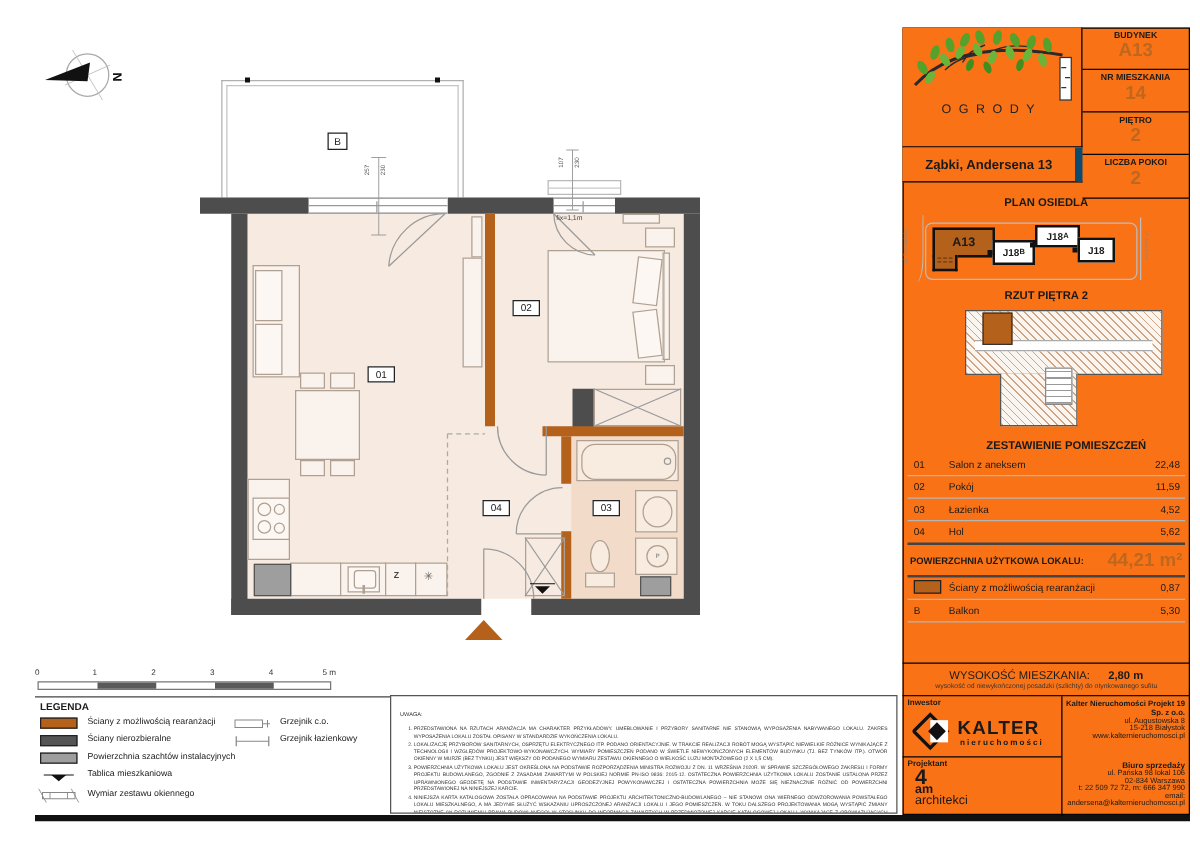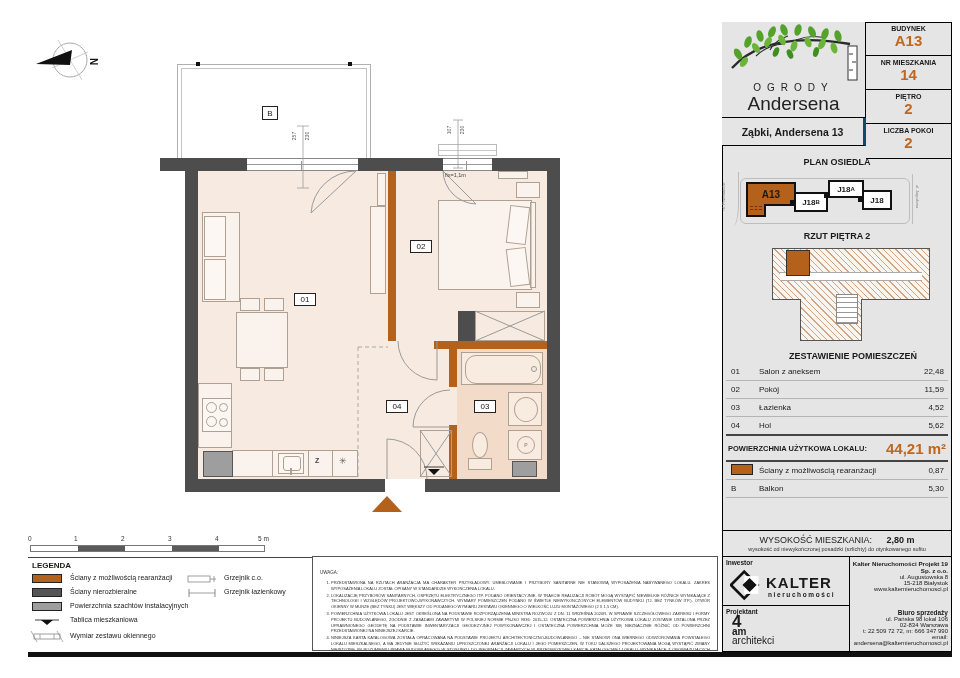--- a/index.html
+++ b/index.html
@@ -6,21 +6,21 @@
   body{width:960px;height:678px;position:relative;font-family:"Liberation Sans",sans-serif;color:#1a1a1a;overflow:hidden;}
   .abs{position:absolute;}
   .wall{position:absolute;background:#4d4d4d;}
   .ow{position:absolute;background:#b4611c;}
   .fill{position:absolute;}
   .fur{position:absolute;border:1px solid #b0a091;background:rgba(255,253,250,.45);box-sizing:border-box;}
   .thin{position:absolute;background:#999;}
   .lblbox{position:absolute;border:1px solid #222;background:#fff;font-size:8px;display:flex;align-items:center;justify-content:center;box-sizing:border-box;}
   .t{position:absolute;white-space:nowrap;}
   .rot{transform:rotate(-90deg);transform-origin:center;}
-  .pbox{position:absolute;box-sizing:border-box;background:#e5e5e5;}
+  .pbox{position:absolute;box-sizing:border-box;background:#f97316;}
   .hatch{background-color:#fbf5ef;background-image:repeating-linear-gradient(45deg,rgba(186,120,72,.65) 0 1px,transparent 1px 4.5px);}
   .seg{position:absolute;background:#5a5a5a;height:100%;top:0;}
   .row{display:flex;align-items:center;}
   .bldg{position:absolute;border:2px solid #111;background:#fff;display:flex;align-items:center;justify-content:center;font-weight:bold;box-sizing:border-box;}
   ol.notes{margin:2px 0 0 11px;padding:0;}
   ol.notes li{font-size:4px;line-height:1.45;color:#333;margin:0 0 1px 0;text-align:justify;}
   .info-row{box-sizing:border-box;border-bottom:1px solid #000;text-align:center;}
   .tbl-row{display:flex;font-size:8px;align-items:center;height:17px;border-bottom:1px solid #b5b5b5;}
   .tbl-no{width:28px;padding-left:5px;}
   .tbl-name{flex:1;}
@@ -265,24 +265,23 @@
       <ellipse cx="96" cy="20" rx="3.2" ry="5.6" transform="rotate(28 96 20)"></ellipse>
       <ellipse cx="108" cy="24" rx="3.2" ry="5.6" transform="rotate(-18 108 24)"></ellipse>
     </g>
     <g fill="#3f8f1f">
       <ellipse cx="50" cy="28" rx="2.8" ry="5" transform="rotate(22 50 28)"></ellipse>
       <ellipse cx="64" cy="30" rx="2.8" ry="5" transform="rotate(-24 64 30)"></ellipse>
       <ellipse cx="90" cy="28" rx="2.8" ry="5" transform="rotate(16 90 28)"></ellipse>
     </g>
   </svg>
   <div style="position:absolute;left:0;top:60px;width:100%;text-align:center;font-size:10px;letter-spacing:6px;color:#222;">OGRODY</div>
-  <div style="position:absolute;left:0;top:71px;width:100%;text-align:center;font-size:19px;color:#222;">Andersena</div>
-</div>
-
-<div class="pbox" style="left:722px;top:118px;width:144px;height:28px;border-right:3px solid #0c4a6e;border-bottom:1px solid #000;display:flex;align-items:center;justify-content:center;">
+</div>
+
+<div class="pbox" style="left:722px;top:118px;width:144px;height:28px;border-right:6px solid #0c4a6e;border-bottom:1px solid #000;display:flex;align-items:center;justify-content:center;">
   <span style="font-size:10.5px;font-weight:bold;">Ząbki, Andersena 13</span>
 </div>
 
 <div class="abs" style="left:866px;top:22px;width:85px;">
   <div class="info-row" style="height:34px;">
     <div style="font-size:7px;font-weight:bold;padding-top:3px;">BUDYNEK</div>
     <div style="font-size:15px;font-weight:bold;color:#bf671f;">A13</div>
   </div>
   <div class="info-row" style="height:34px;">
     <div style="font-size:7px;font-weight:bold;padding-top:3px;">NR MIESZKANIA</div>

